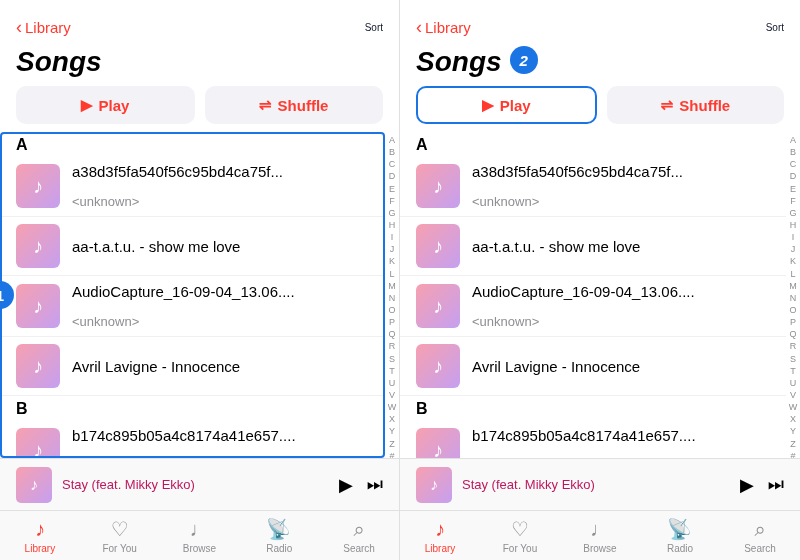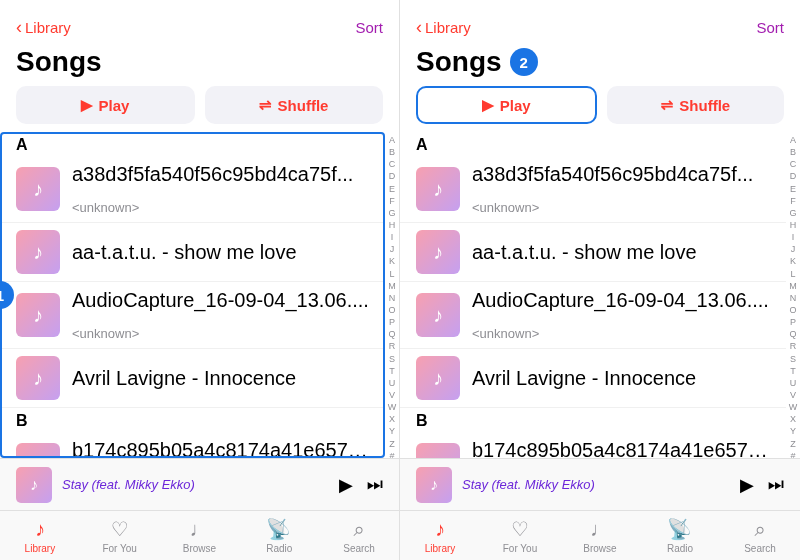--- a/index.html
+++ b/index.html
@@ -38,30 +38,30 @@
       display: flex;
       align-items: center;
       gap: 2px;
     }
     .back-chevron {
       font-size: 18px;
       margin-right: 1px;
       line-height: 1;
     }
     .sort-btn {
-      color: #a21caf;
-      font-size: 15px;
+      color: #0f172a;
+      font-size: 10px;
     }
 
     
     .title-row {
       display: flex;
-      align-items: center;
       padding: 2px 16px 8px 16px;
       gap: 8px;
+      font-style: italic;
     }
     .page-title {
       font-size: 28px;
       font-weight: 700;
       color: #000;
     }
 
     
     .badge {
       width: 28px;
@@ -163,21 +163,21 @@
     .music-note {
       color: #fff;
       font-size: 20px;
     }
 
     .song-info {
       flex: 1;
       min-width: 0;
     }
     .song-title {
-      font-size: 20px;
+      font-size: 15px;
       color: #000;
       white-space: nowrap;
       overflow: hidden;
       text-overflow: ellipsis;
     }
     .song-artist {
       font-size: 13px;
       color: #8e8e93;
       margin-top: 14px;
     }
@@ -230,25 +230,24 @@
       border-radius: 5px;
       background: linear-gradient(135deg, #f7a0b0 0%, #c5a0f0 100%);
       display: flex;
       align-items: center;
       justify-content: center;
       flex-shrink: 0;
     }
     .np-title {
       flex: 1;
       font-size: 13px;
-      color: #6d28d9;
+      color: #be185d;
       white-space: nowrap;
       overflow: hidden;
       text-overflow: ellipsis;
-      font-style: italic;
     }
     .np-controls {
       display: flex;
       gap: 14px;
       align-items: center;
     }
     .np-btn {
       color: #000;
       font-size: 18px;
       cursor: pointer;

